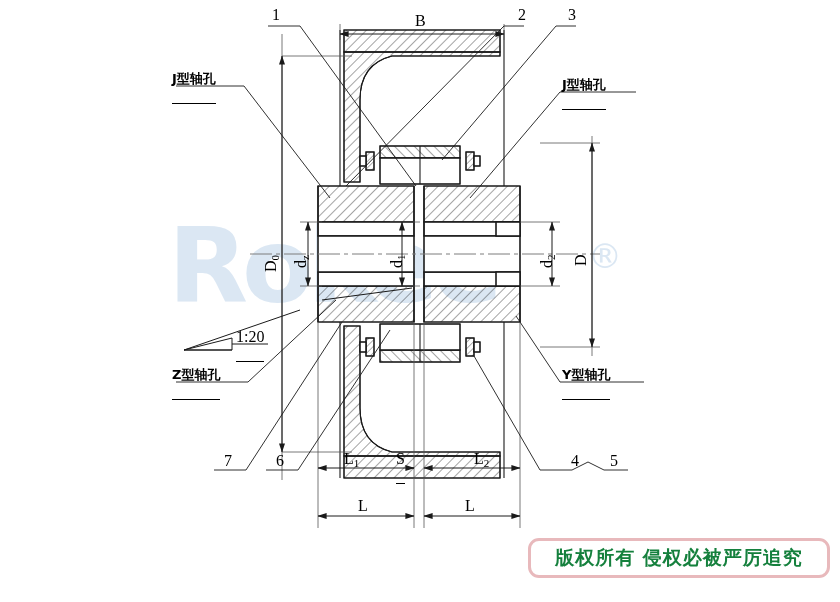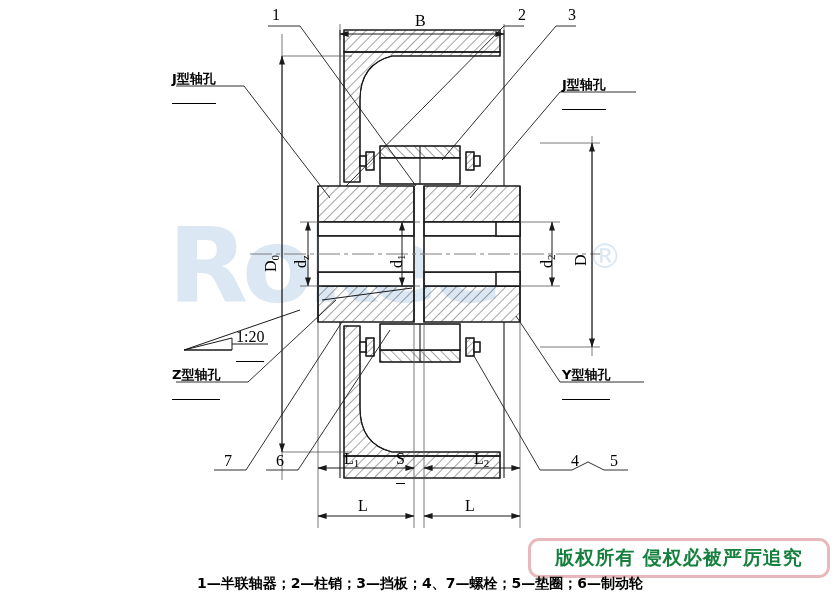--- a/index.html
+++ b/index.html
@@ -239,14 +239,13 @@
   <div class="lbl dim" style="left:465px;top:497px;">L</div>
 
   <div class="lbl dim rot" style="left:262px;top:272px;"><span>D</span><span class="sub">0</span></div>
   <div class="lbl dim rot" style="left:292px;top:268px;"><span>d</span><span class="sub">z</span></div>
   <div class="lbl dim rot" style="left:388px;top:268px;"><span>d</span><span class="sub">1</span></div>
   <div class="lbl dim rot" style="left:538px;top:268px;"><span>d</span><span class="sub">2</span></div>
   <div class="lbl dim rot" style="left:572px;top:266px;">D</div>
 
   <div id="stamp">版权所有 侵权必被严厉追究</div>
 
-  <div class="caption">1—半联轴器；2—柱销；3—挡板；4、7—螺栓；5—垫圈；6—制动轮</div>
 </div>
 
 </body></html>

